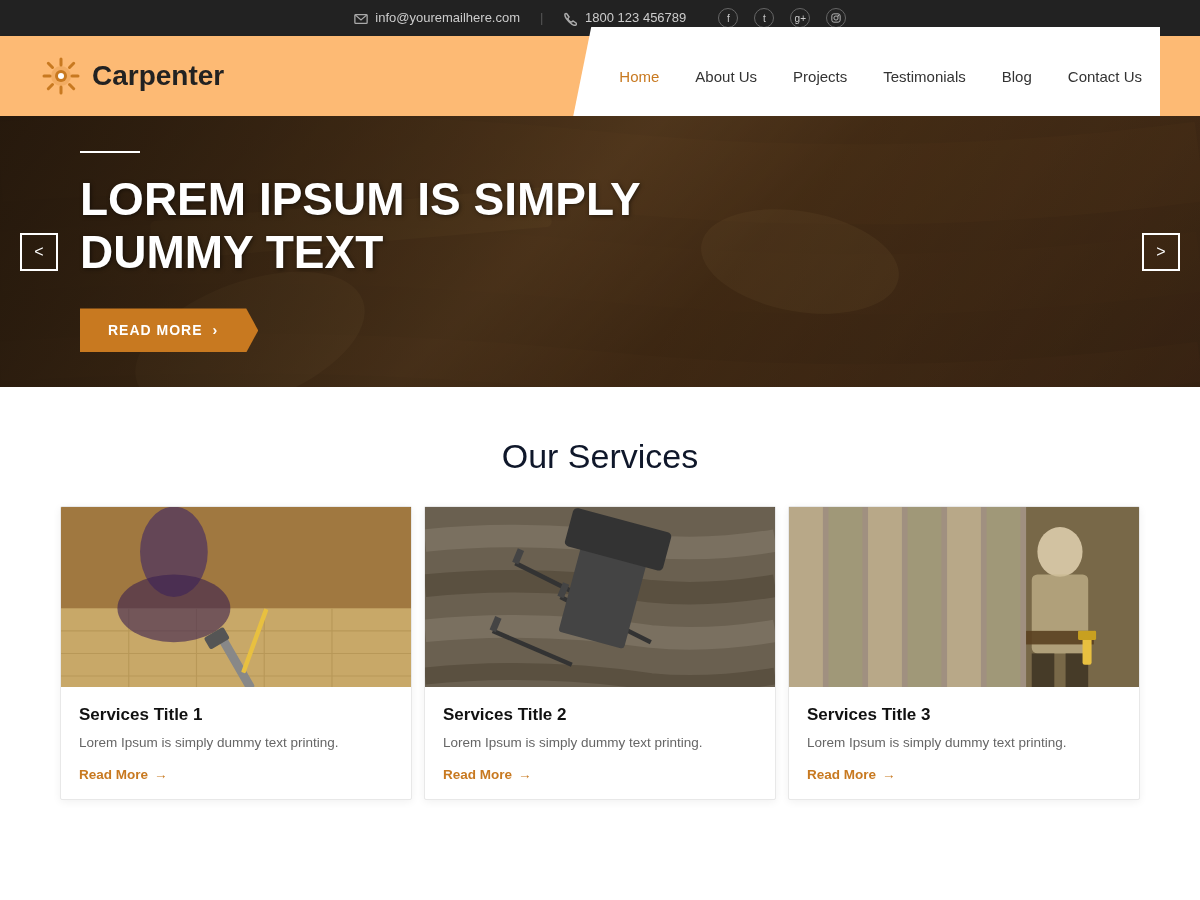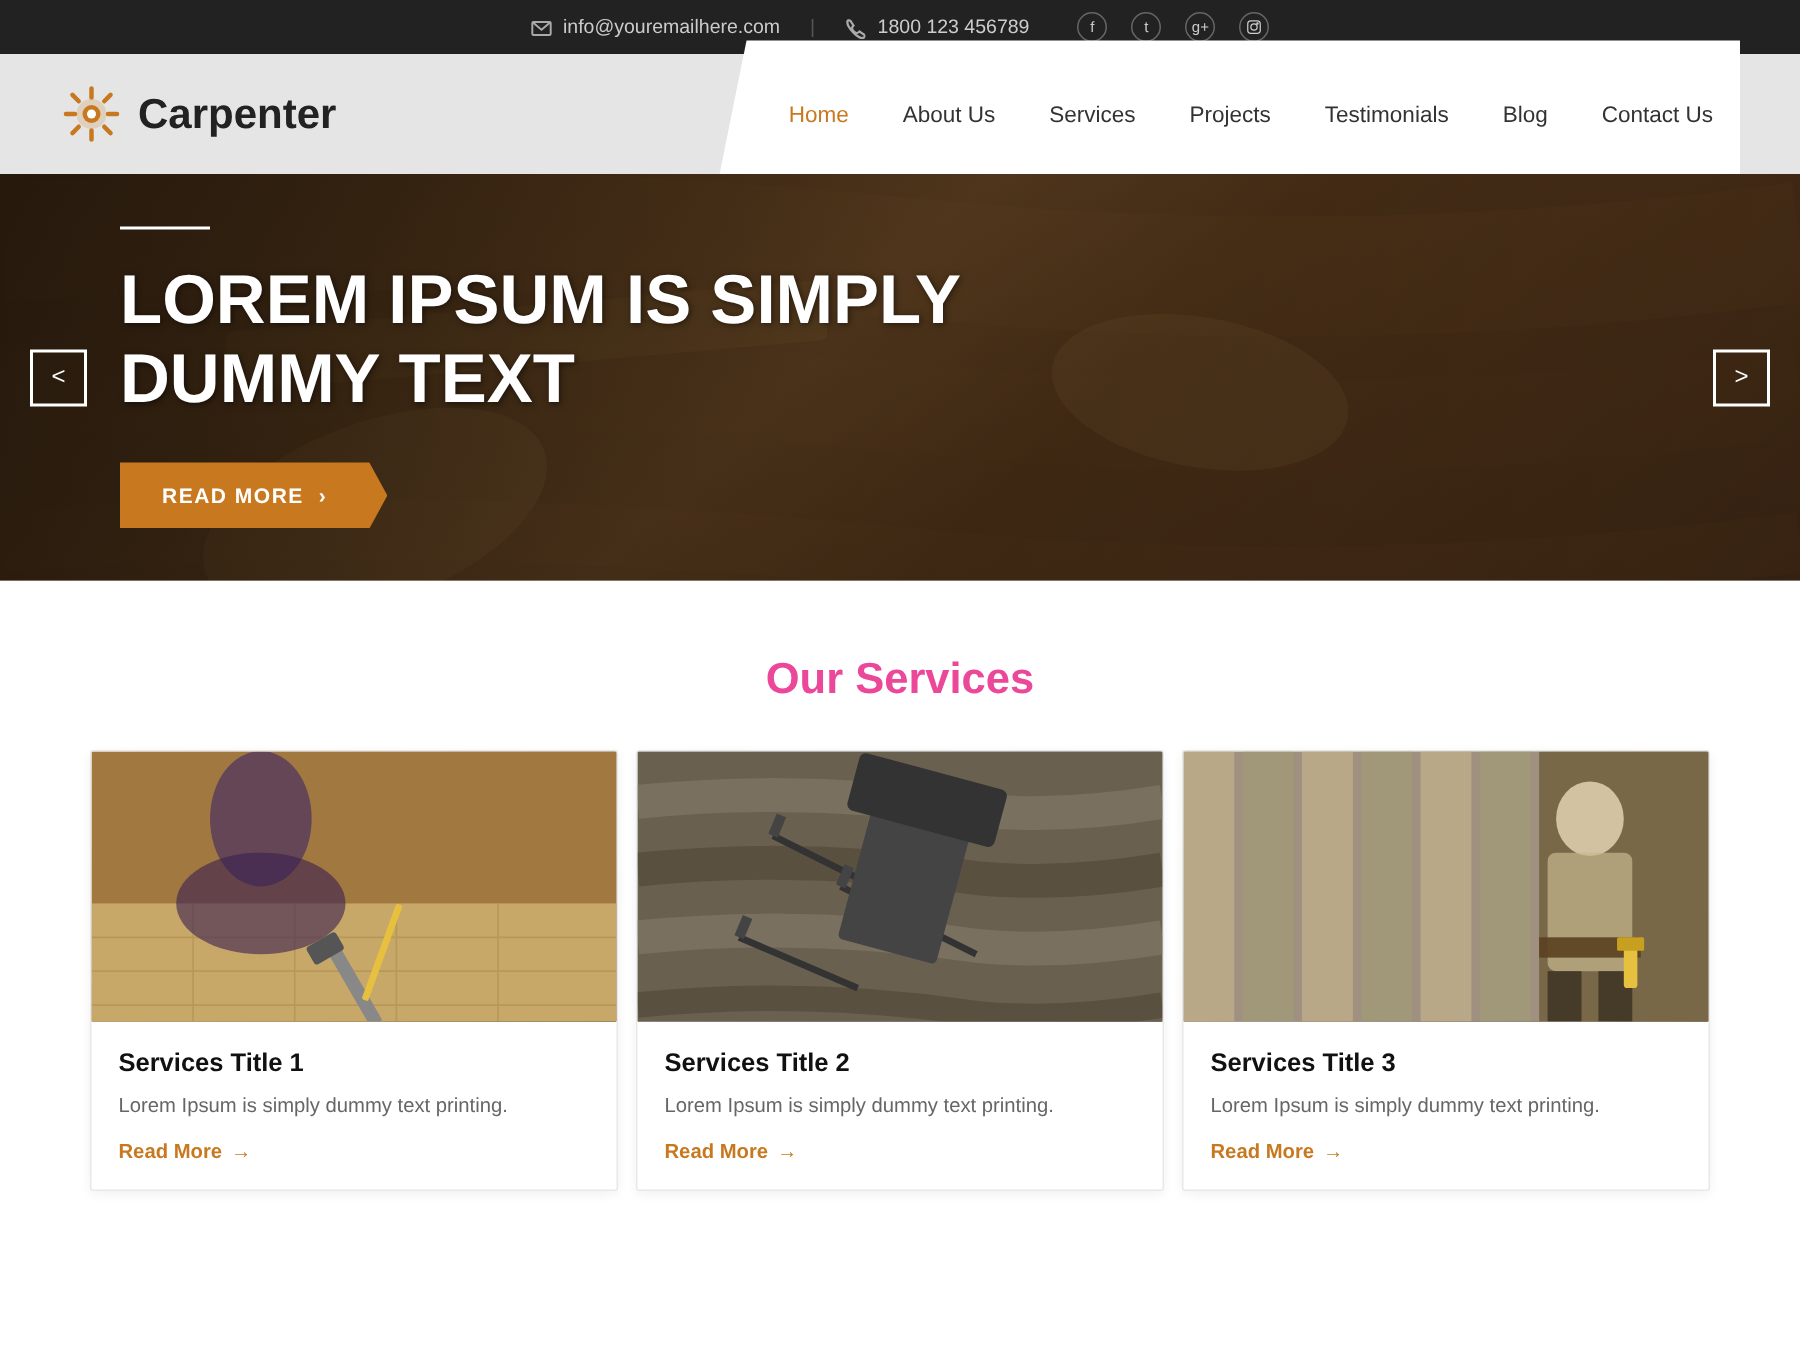--- a/index.html
+++ b/index.html
@@ -22,21 +22,21 @@
     .social-icon {
       width: 20px; height: 20px;
       border: 1px solid #666;
       border-radius: 50%;
       display: flex; align-items: center; justify-content: center;
       font-size: 10px; color: #ccc; cursor: pointer;
     }
 
     
     .header {
-      background: #e5e5e5;
+      background: #fdba74;
       display: flex;
       align-items: center;
       padding: 0 40px;
       height: 80px;
       box-shadow: 0 1px 3px rgba(0,0,0,0.1);
     }
     .logo {
       display: flex;
       align-items: center;
       gap: 10px;
@@ -156,23 +156,23 @@
     .hero-nav-left { left: 20px; }
     .hero-nav-right { right: 20px; }
 
     
     .services-section {
       padding: 50px 60px 40px;
       background: #fff;
     }
     .services-title {
       text-align: center;
-      font-size: 29px;
-      font-weight: 700;
-      color: #ec4899;
+      font-size: 34px;
+      font-weight: 400;
+      color: #0f172a;
       margin-bottom: 30px;
     }
     .services-grid {
       display: grid;
       grid-template-columns: repeat(3, 1fr);
       gap: 12px;
     }
     .service-card {
       background: #fff;
       border: 1px solid #e8e8e8;
@@ -302,21 +302,20 @@
         <line x1="29.5" y1="29.5" x2="33.7" y2="33.7"></line>
         <line x1="33.7" y1="8.3" x2="29.5" y2="12.5"></line>
         <line x1="12.5" y1="29.5" x2="8.3" y2="33.7"></line>
       </g>
     </svg>
     <span class="logo-text">Carpenter</span>
   </a>
   <nav class="nav">
     <a class="nav-item active" href="#">Home</a>
     <a class="nav-item" href="#">About Us</a>
-    <a class="nav-item" href="#">Services</a>
     <a class="nav-item" href="#">Projects</a>
     <a class="nav-item" href="#">Testimonials</a>
     <a class="nav-item" href="#">Blog</a>
     <a class="nav-item" href="#">Contact Us</a>
   </nav>
 </header>
 
 <section class="hero">
   <div class="hero-hands">
 

